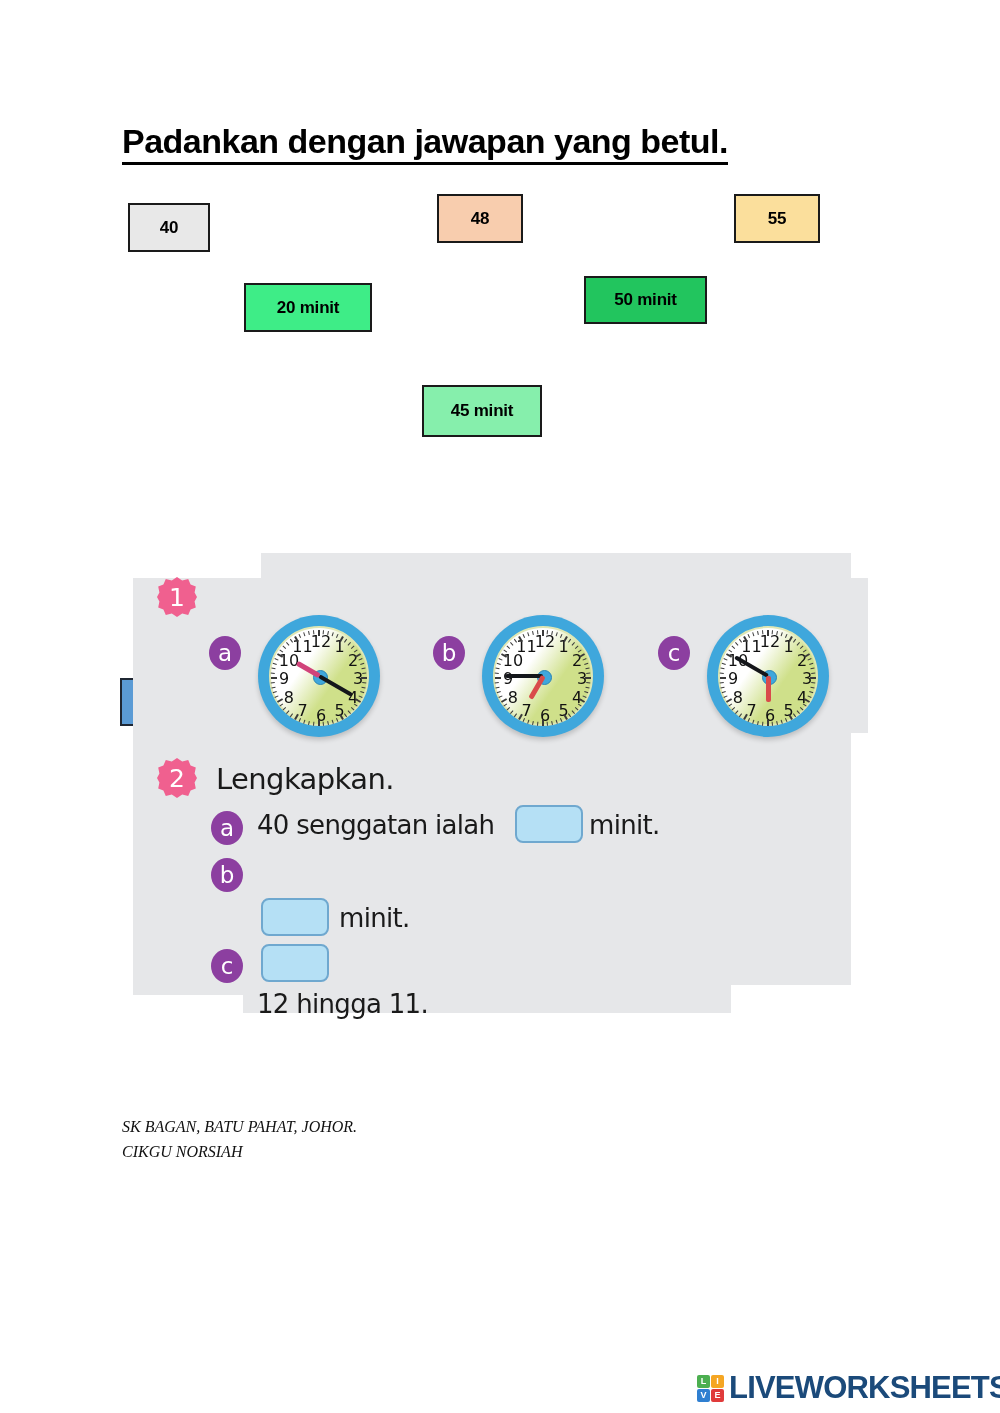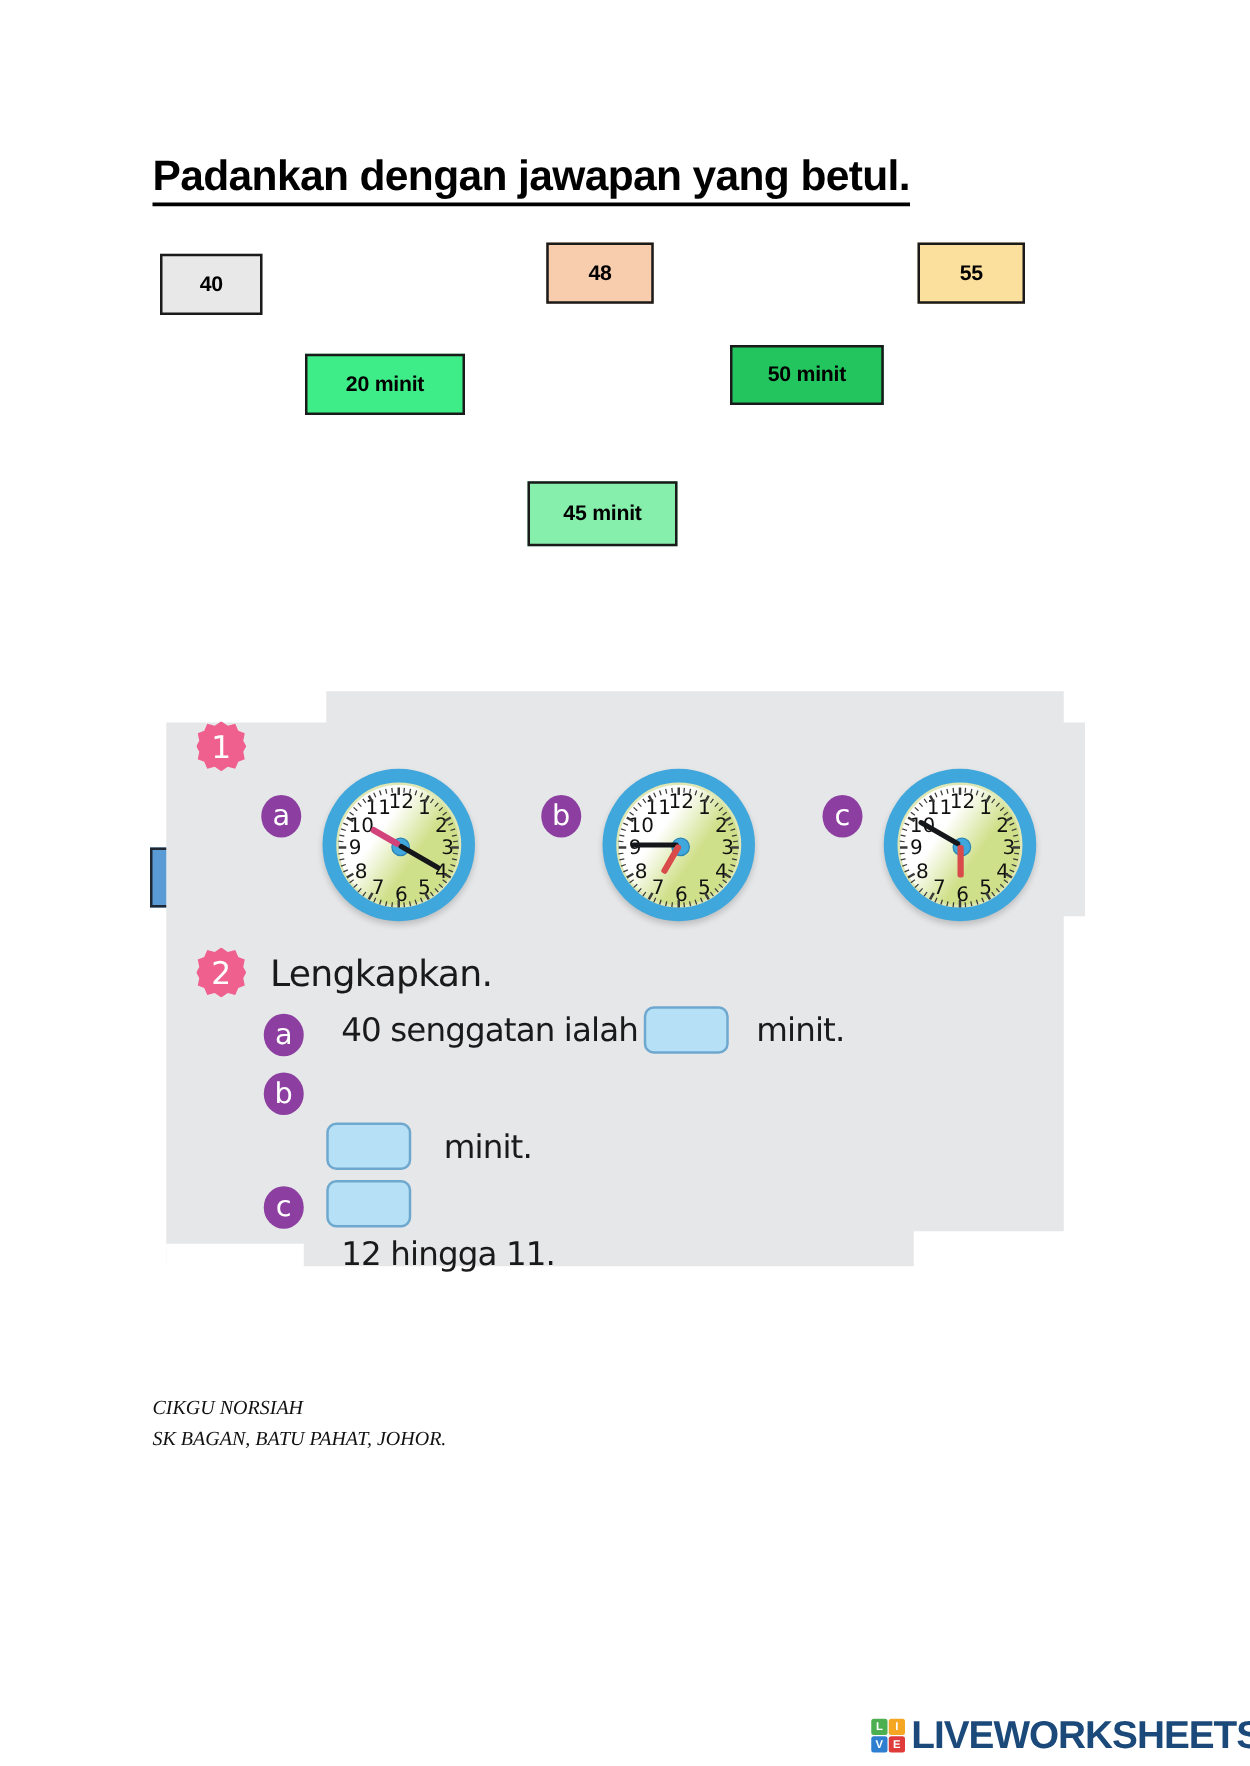--- a/index.html
+++ b/index.html
@@ -191,21 +191,20 @@
   }
 
   
   .q-text {
     position: absolute;
     font-size: 26px;
     color: #1a1a1a;
     font-family: "DejaVu Sans", sans-serif;
     letter-spacing: -0.7px;
     white-space: nowrap;
-    margin-left: 16px;
   }
   .inline-input {
     position: absolute;
     box-sizing: border-box;
     width: 68px;
     height: 38px;
     border: 2px solid #6fa8cf;
     border-radius: 8px;
     background: #b5e0f5;
   }
@@ -550,22 +549,22 @@
   <div class="inline-input" style="left:128px; top:345px;"></div>
   <div class="q-text" style="left:206px; top:350px;">minit.</div>
 
   <div class="letter-badge" style="left:78px; top:396px;">c</div>
   <div class="inline-input" style="left:128px; top:391px;"></div>
   <div class="q-text" style="left:124px; top:436px;">12 hingga 11.</div>
 
 </div>
 
 <div id="footer-credit">
+  <div>SK BAGAN, BATU PAHAT, JOHOR.</div>
   <div>CIKGU NORSIAH</div>
-  <div>SK BAGAN, BATU PAHAT, JOHOR.</div>
 </div>
 
 <div id="lw-logo">
   <div id="lw-tiles">
     <div class="lw-tile" id="lw-tile-0" style="background: rgb(76, 175, 80);">L</div>
     <div class="lw-tile" id="lw-tile-1" style="background: rgb(245, 166, 35);">I</div>
     <div class="lw-tile" id="lw-tile-2" style="background: rgb(47, 127, 209);">V</div>
     <div class="lw-tile" id="lw-tile-3" style="background: rgb(224, 59, 59);">E</div>
   </div>
   <div id="lw-wordmark">LIVEWORKSHEETS</div>

